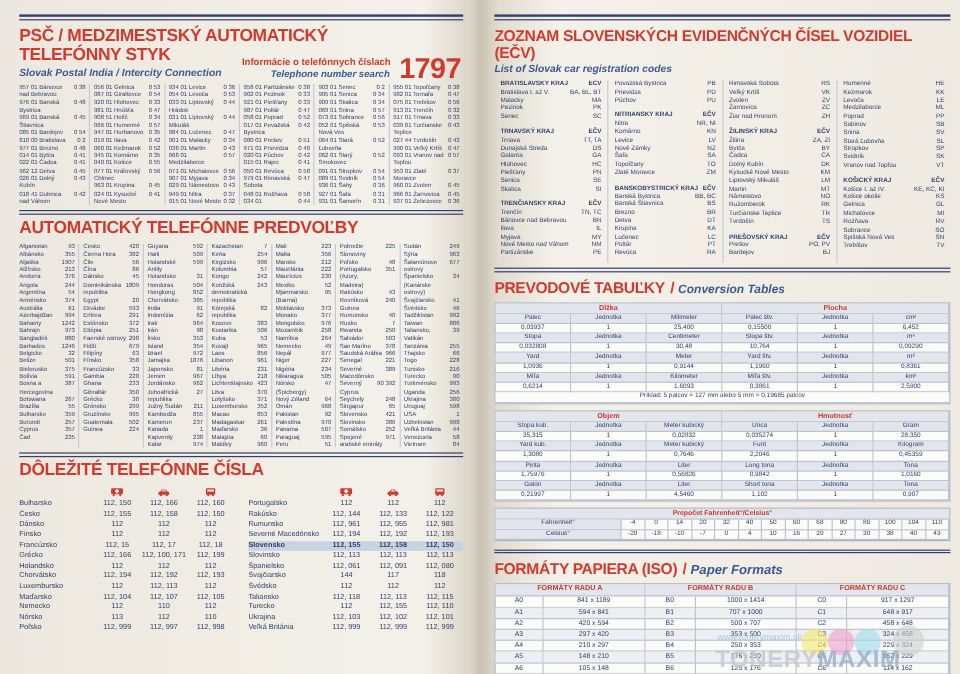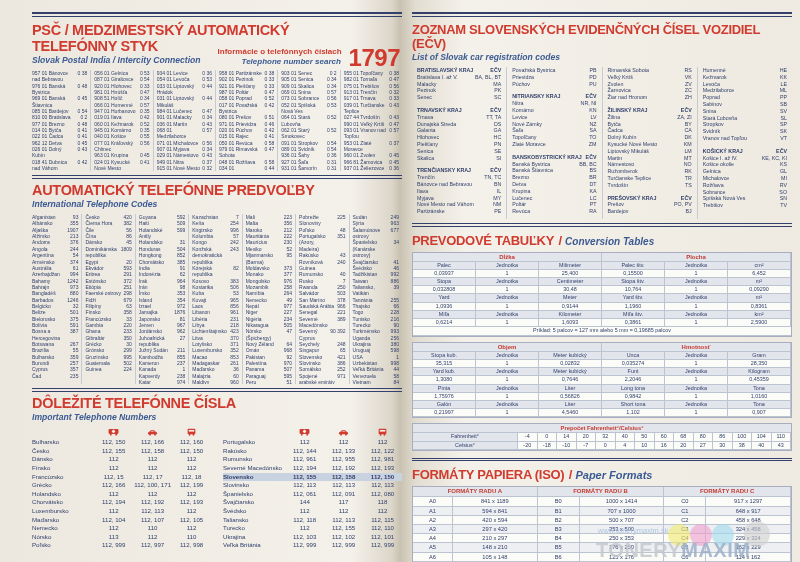--- a/index.html
+++ b/index.html
@@ -1,20 +1,20 @@
 <!DOCTYPE html>
 <html><head>
 <meta charset="utf-8">
 <style>
   html,body{margin:0;padding:0;}
   body{width:800px;height:562px;position:relative;overflow:hidden;
        font-family:"Liberation Sans",sans-serif;
        background:linear-gradient(90deg,#ece8df 0%,#f4f1ea 44%,#dcd6c9 49%,#c9c2b2 50%,#e2ddd1 52%,#f4f1ea 58%,#eeeae1 100%);}
   .page{position:absolute;top:0;height:562px;box-sizing:border-box;}
-  .page-left{left:16px;width:400px;padding:12px 14px 0 16px;}
+  .page-left{left:0;width:400px;padding:12px 14px 0 16px;}
   .page-right{left:400px;width:400px;padding:12px 8px 0 12px;}
   .rule-top{border-top:2.4px solid #33406c;border-bottom:1px solid #33406c;height:2px;margin-bottom:6px;}
   .rule-mid{border-top:1.7px solid #33406c;border-bottom:0.8px solid #33406c;height:1.6px;margin:4px 0 4px;}
   .h-red{color:#d13a2e;font-weight:bold;font-size:14.5px;line-height:15.5px;letter-spacing:-0.3px;}
   .h-red.small{font-size:13px;line-height:14px;}
   .h-sub{color:#3b5a93;font-style:italic;font-weight:bold;font-size:8.6px;line-height:10px;margin-top:1px;}
   .h-sub.inline{display:inline;}
   .psc-header{position:relative;}
   .psc-title{width:270px;}
   .info{position:absolute;right:2px;top:24px;display:flex;align-items:flex-start;gap:7px;}
@@ -400,21 +400,20 @@
         <div class="prow">
           <span class="pn">937 01 Želiezovce</span>
           <span class="pc">0 36</span>
         </div>
       </div>
     </div>
 
   <div class="rule-mid"></div>
   <div class="sec">
     <div class="h-red">AUTOMATICKÝ TELEFÓNNE PREDVOĽBY</div>
-    <div class="h-sub">International Telephone Codes</div>
   </div>
   <div class="tiny-grid" style="height:170px;overflow:hidden;">
       <div class="pcol">
         <div class="prow">
           <span class="pn">Afganistan</span>
           <span class="pc">93</span>
         </div>
         <div class="prow">
           <span class="pn">Albánsko</span>
           <span class="pc">355</span>
@@ -1086,21 +1085,20 @@
         <div class="prow">
           <span class="pn">Vietnam</span>
           <span class="pc">84</span>
         </div>
       </div>
     </div>
 
   <div class="rule-mid"></div>
   <div class="sec">
     <div class="h-red">DÔLEŽITÉ TELEFÓNNE ČÍSLA</div>
-    <div class="h-sub">Important Telephone Numbers</div>
   </div>
 
   <div class="imp-wrap">
     <div class="imp-half">
       <div class="imp-head">
         <span></span>
         <span class="imp-ic">
             <svg width="11" height="8" viewBox="0 0 20 13">
               <rect x="1" y="1" width="18" height="9" rx="2" fill="#d13a2e"></rect>
               <rect x="8.6" y="2.3" width="2.8" height="6.2" fill="#f4f1ea"></rect>

